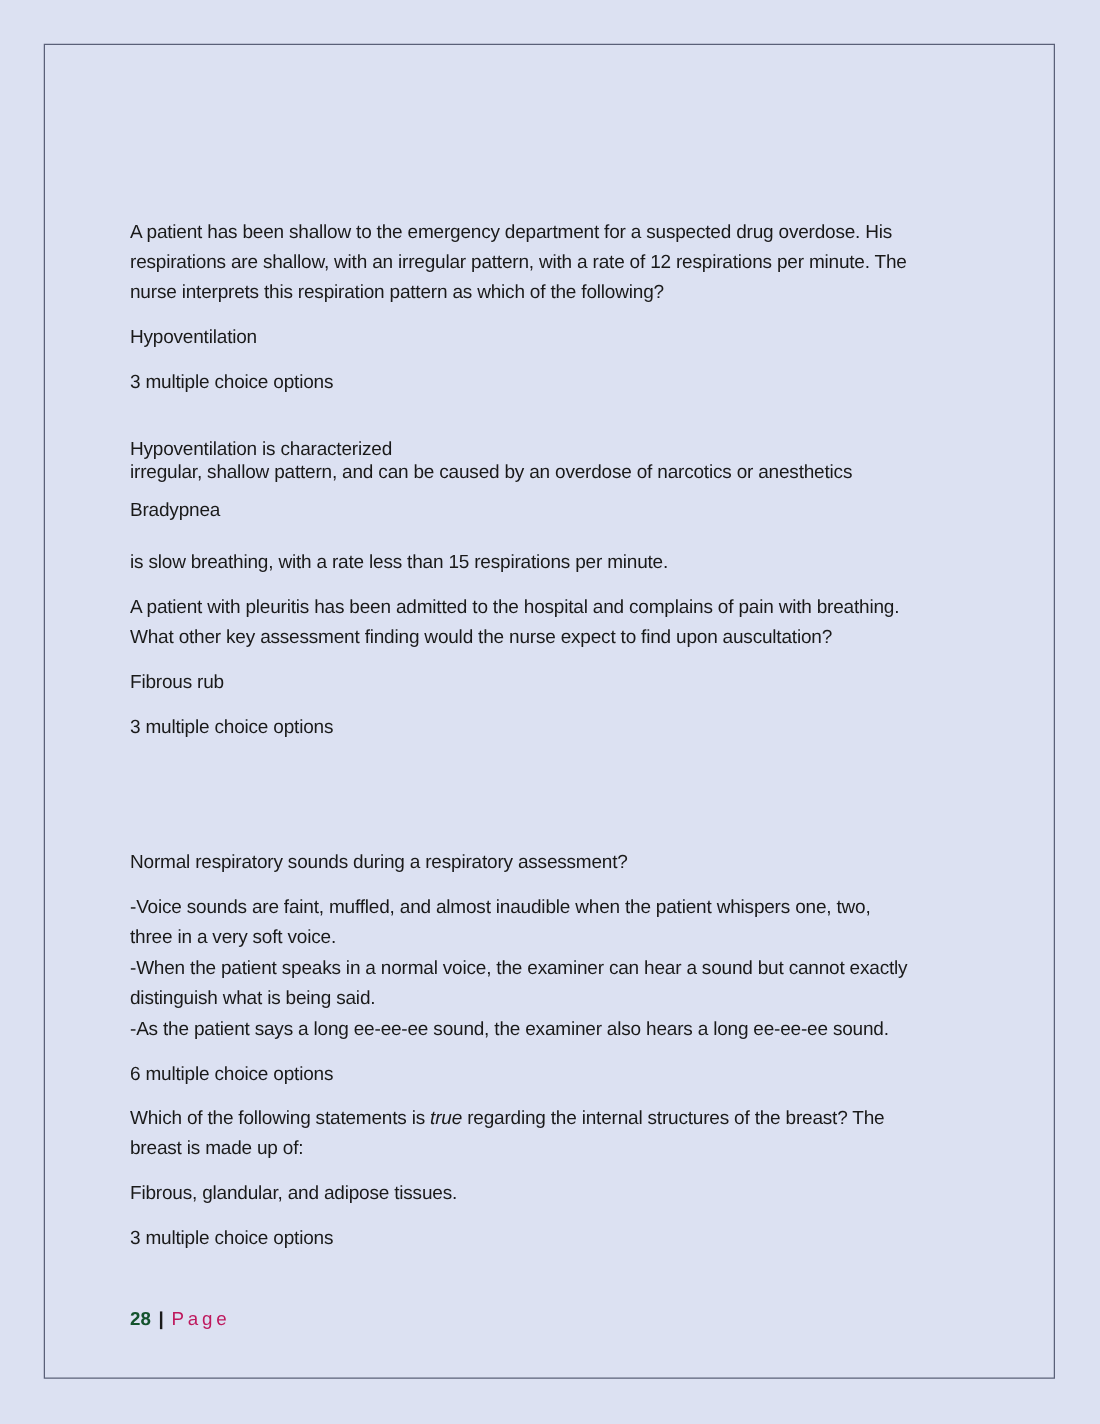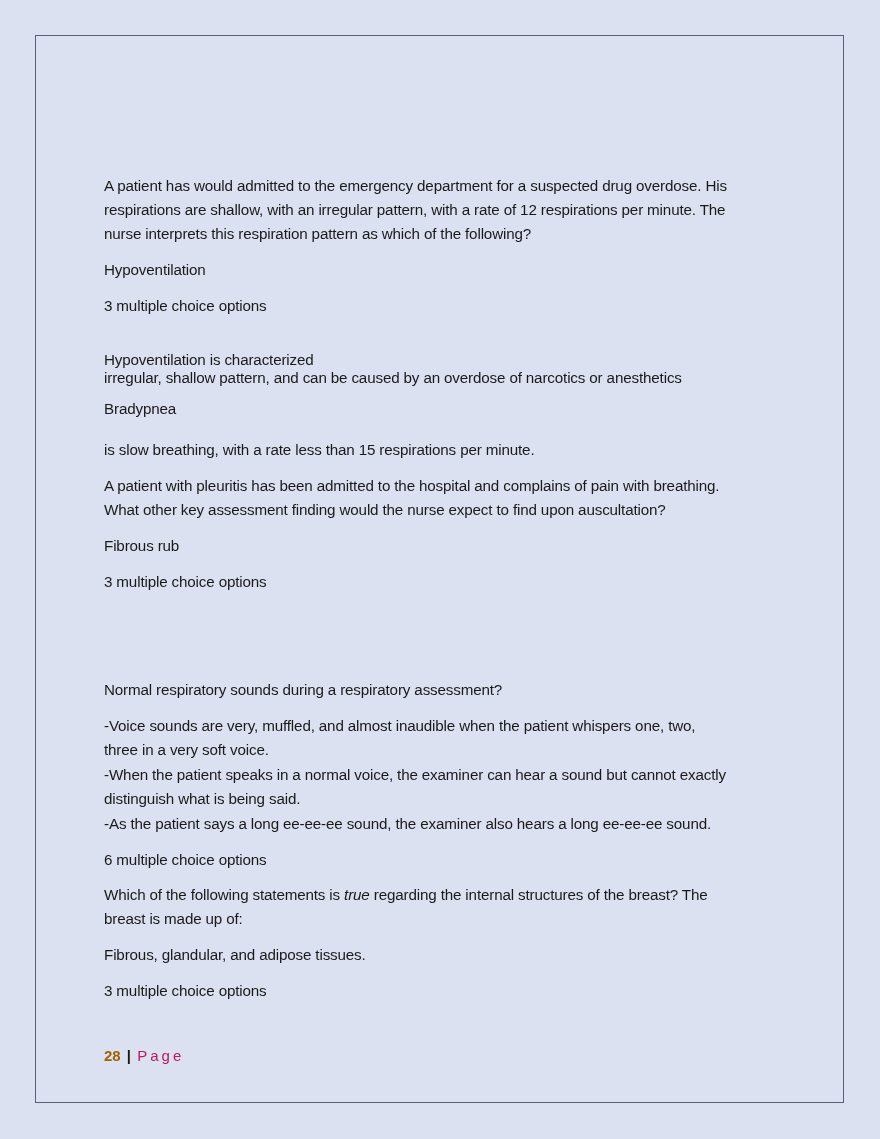--- a/index.html
+++ b/index.html
@@ -41,48 +41,48 @@
     .bold { font-weight: normal; }
     .italic { font-style: italic; }
     .footer {
       position: absolute;
       left: 104px;
       top: 1045px;
       font-size: 15px;
       line-height: 22px;
       white-space: nowrap;
     }
-    .footer .num { font-weight: bold; color: #a16207; }
+    .footer .num { font-weight: bold; color: #14532d; }
     .footer .sep { font-weight: bold; color: #1a1a1a; margin: 0 2px; }
     .footer .pg { color: #be185d; letter-spacing: 3px; }
   </style>
 </head>
 <body>
 
 <div class="page-border"></div>
 
 <div class="content">
 
-  <div class="line" style="top:174px">A patient has would admitted to the emergency department for a suspected drug overdose. His</div>
+  <div class="line" style="top:174px">A patient has been shallow to the emergency department for a suspected drug overdose. His</div>
   <div class="line" style="top:198px">respirations are shallow, with an irregular pattern, with a rate of 12 respirations per minute. The</div>
   <div class="line" style="top:222px">nurse interprets this respiration pattern as which of the following?</div>
   <div class="line" style="top:258px">Hypoventilation</div>
   <div class="line bold" style="top:294px">3 multiple choice options</div>
   <div class="line" style="top:348px">Hypoventilation is characterized</div>
   <div class="line" style="top:366px">irregular, shallow pattern, and can be caused by an overdose of narcotics or anesthetics</div>
   <div class="line" style="top:397px">Bradypnea</div>
   <div class="line" style="top:438px">is slow breathing, with a rate less than 15 respirations per minute.</div>
 
   <div class="line" style="top:474px">A patient with pleuritis has been admitted to the hospital and complains of pain with breathing.</div>
   <div class="line" style="top:498px">What other key assessment finding would the nurse expect to find upon auscultation?</div>
   <div class="line" style="top:534px">Fibrous rub</div>
   <div class="line bold" style="top:570px">3 multiple choice options</div>
 
   <div class="line" style="top:678px">Normal respiratory sounds during a respiratory assessment?</div>
-  <div class="line" style="top:714px">-Voice sounds are very, muffled, and almost inaudible when the patient whispers one, two,</div>
+  <div class="line" style="top:714px">-Voice sounds are faint, muffled, and almost inaudible when the patient whispers one, two,</div>
   <div class="line" style="top:738px">three in a very soft voice.</div>
   <div class="line" style="top:763px">-When the patient speaks in a normal voice, the examiner can hear a sound but cannot exactly</div>
   <div class="line" style="top:787px">distinguish what is being said.</div>
   <div class="line" style="top:812px">-As the patient says a long ee-ee-ee sound, the examiner also hears a long ee-ee-ee sound.</div>
   <div class="line bold" style="top:848px">6 multiple choice options</div>
 
   <div class="line" style="top:883px"><span>Which of the following statements is </span><span class="italic">true</span><span> regarding the internal structures of the breast? The</span></div>
   <div class="line" style="top:907px">breast is made up of:</div>
   <div class="line" style="top:943px">Fibrous, glandular, and adipose tissues.</div>
   <div class="line bold" style="top:979px">3 multiple choice options</div>

